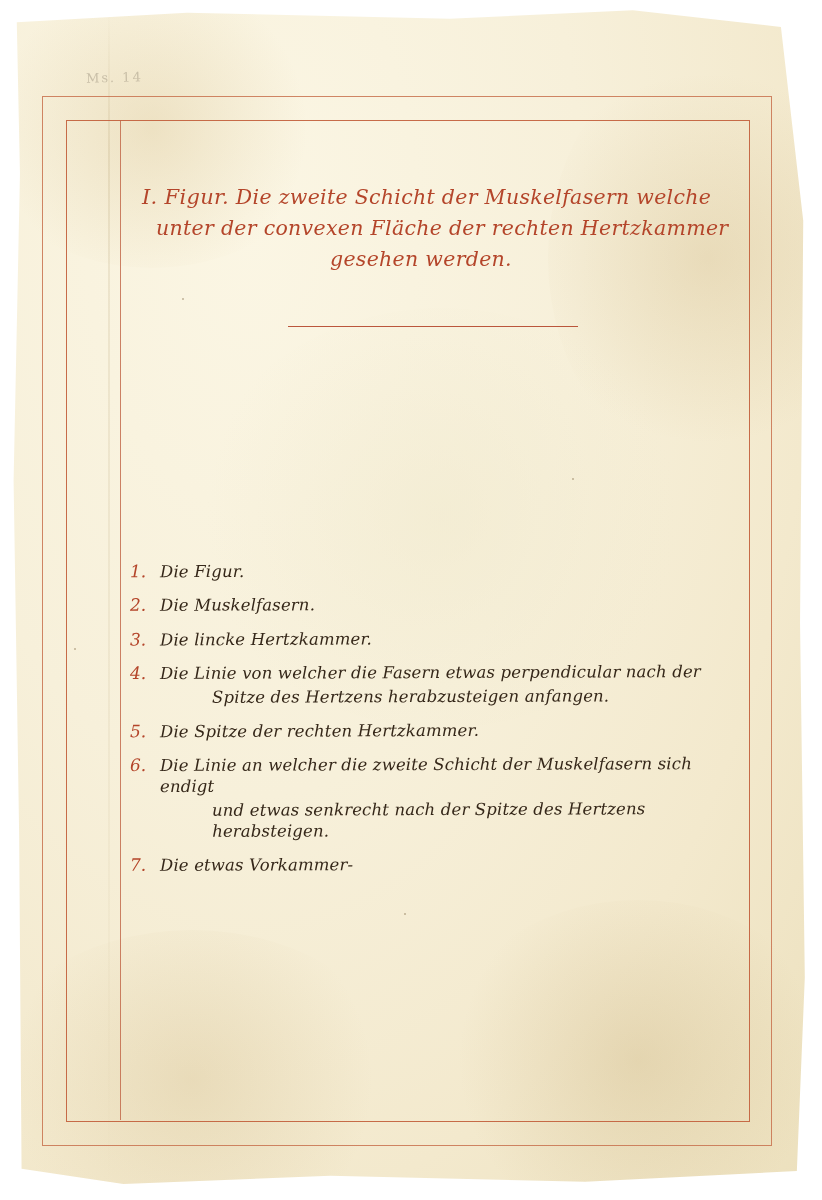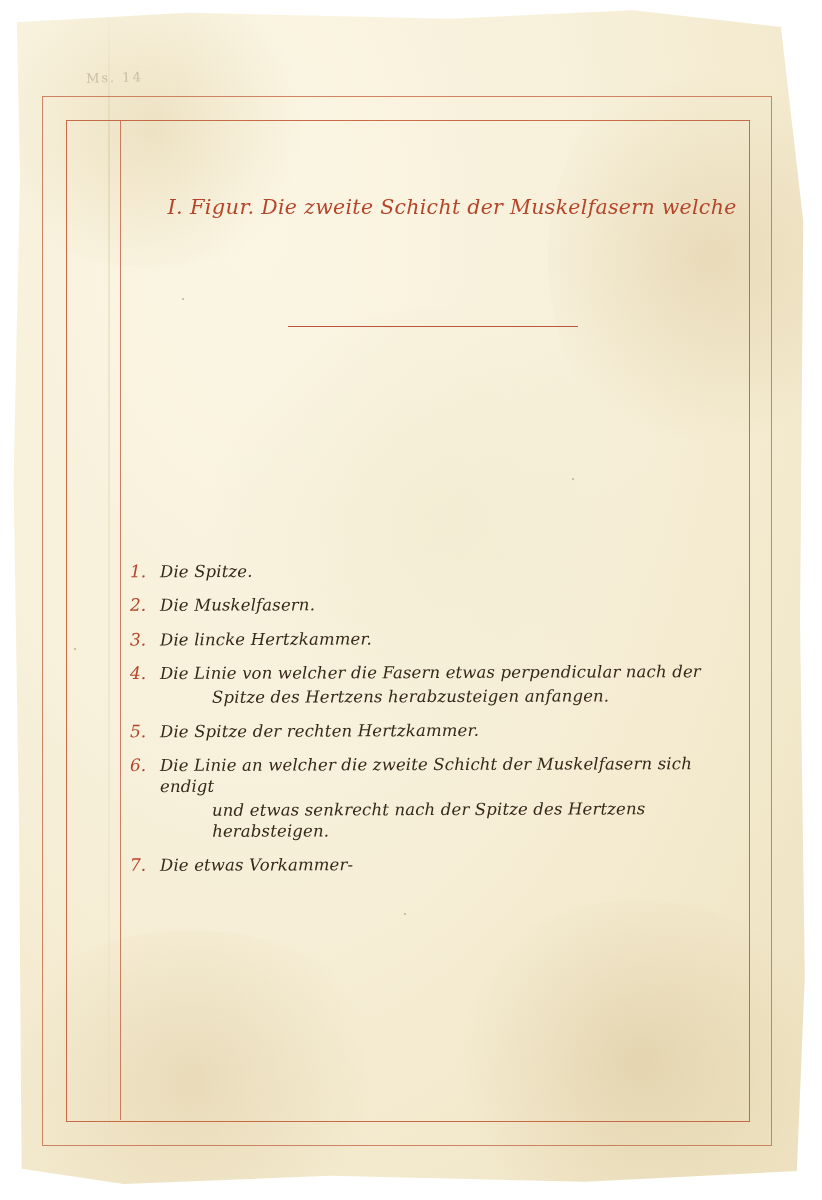--- a/index.html
+++ b/index.html
@@ -93,29 +93,29 @@
     font-family: "DejaVu Serif", serif;
     font-size: 13px;
     color: rgba(150,140,120,0.45);
     letter-spacing: 2px;
     transform: rotate(-1.5deg);
   }
 
   
   .heading {
     position: absolute;
-    left: 130px; top: 184px;
+    left: 130px; top: 174px;
     width: 620px;
     color: #b4452a;
     font-family: "DejaVu Serif", serif;
     font-style: italic;
     font-size: 20.5px;
     line-height: 31px;
     letter-spacing: 0.3px;
-    text-align: center;
+    text-align: left;
   }
   .heading .figlabel {
     font-size: 21px;
     font-style: italic;
   }
   .heading .line2 { display: block; margin-left: 14px; }
   .heading .line3 { display: block; margin-left: 188px; }
   .heading-rule {
     position: absolute;
     left: 276px; top: 318px;
@@ -189,29 +189,31 @@
 
     <div class="pencil-mark">Ms. 14</div>
 
     <div class="frame-outer"></div>
     <div class="frame-inner"></div>
     <div class="margin-rule"></div>
 
     <div class="heading">
       <span class="figlabel">I. Figur.</span>
       <span>Die zweite Schicht der Muskelfasern welche</span>
+      <span class="line2">unter der convexen Fläche der rechten Hertzkammer</span>
+      <span class="line3">gesehen werden.</span>
     </div>
     <div class="heading-rule"></div>
 
     <div class="list">
 
       <div class="item">
         <div class="num">1.</div>
         <div class="txt">
-          <span>Die Spitze.</span>
+          <span>Die Figur.</span>
         </div>
       </div>
 
       <div class="item">
         <div class="num">2.</div>
         <div class="txt">
           <span>Die Muskelfasern.</span>
         </div>
       </div>
 

